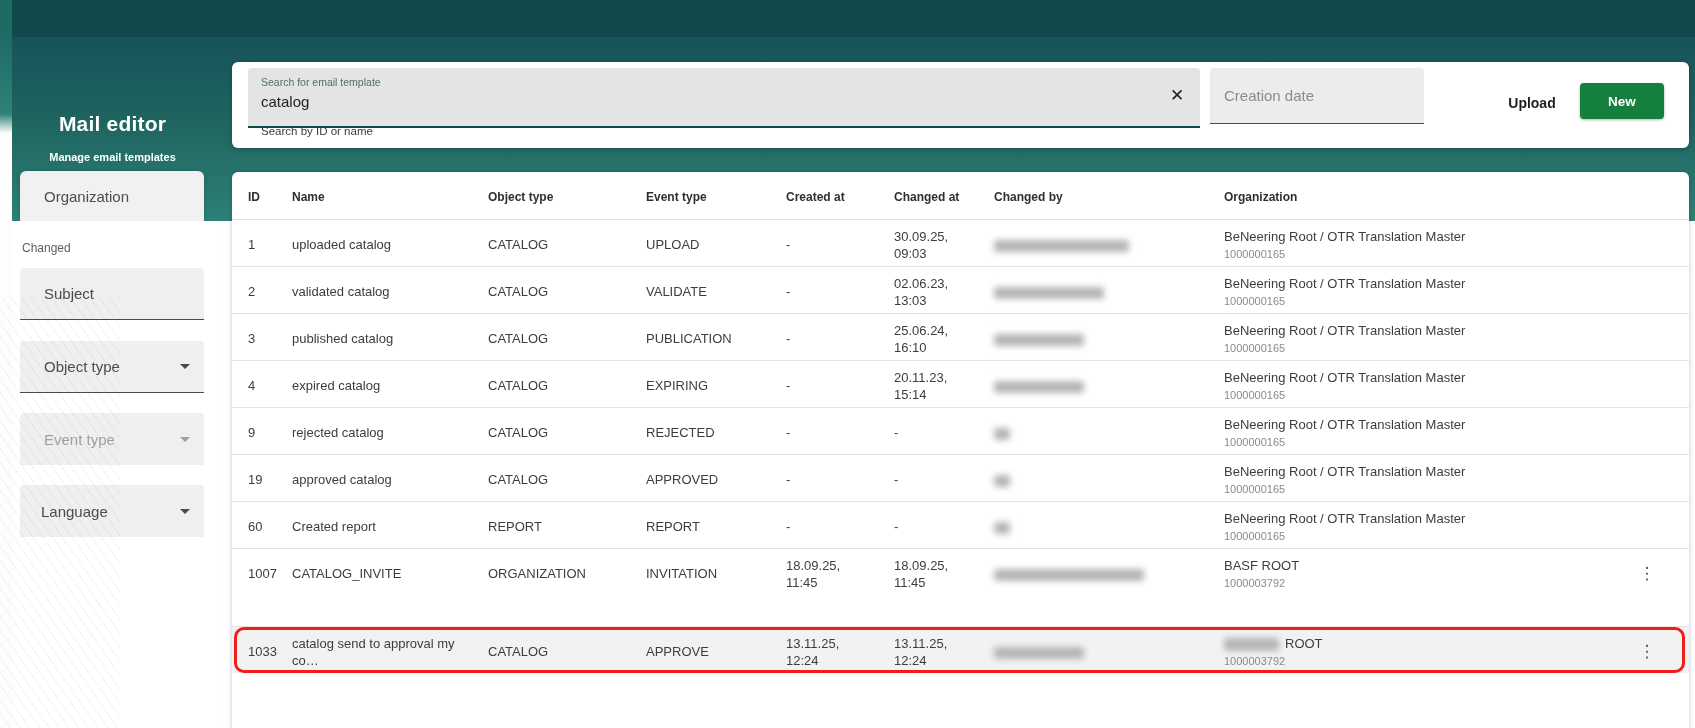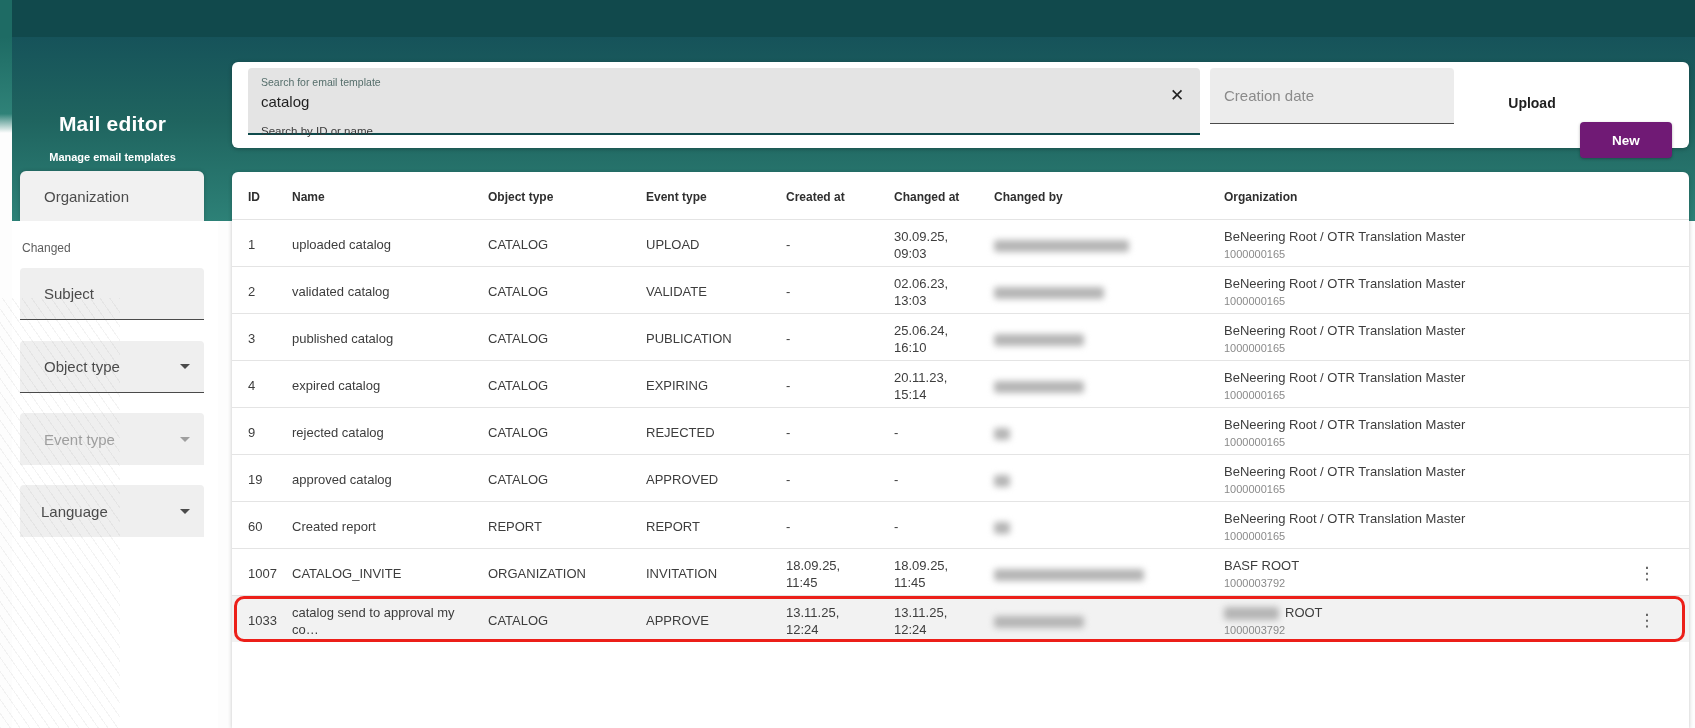--- a/index.html
+++ b/index.html
@@ -19,36 +19,36 @@
   .decor-lines { position:absolute; left:0; bottom:0; width:120px; height:430px; z-index:3; pointer-events:none; opacity:.5;
     background:repeating-linear-gradient(55deg, rgba(110,110,110,0.16) 0px, rgba(110,110,110,0.16) 1px, transparent 1px, transparent 8px); }
 
   .hero { position:absolute; left:20px; top:112px; width:185px; text-align:center; color:#fff; z-index:2; }
   .hero-title { font-size:21px; font-weight:bold; letter-spacing:.2px; }
   .hero-sub { font-size:11px; font-weight:bold; margin-top:15px; }
 
   
   .search-card { position:absolute; left:232px; top:62px; width:1457px; height:86px; background:#fff; border-radius:6px;
     box-shadow:0 1px 4px rgba(0,0,0,.28); z-index:2; }
-  .search-field { position:absolute; left:16px; top:6px; width:952px; height:67px; background:#e4e4e4; border-radius:4px 4px 0 0;
+  .search-field { position:absolute; left:16px; top:6px; width:952px; height:60px; background:#e4e4e4; border-radius:4px 4px 0 0;
     border-bottom:2px solid #0e4a4b; cursor:text; }
   .search-label { position:absolute; left:13px; top:8px; font-size:10.5px; color:#556e6b; }
   .search-value { position:absolute; left:13px; top:25px; font-size:15px; color:#1f1f1f; }
   .clear-btn { position:absolute; right:12px; top:16px; width:22px; height:22px; display:flex; align-items:center; justify-content:center;
     font-size:17px; color:#222; cursor:pointer; }
   .search-hint { position:absolute; left:29px; top:63px; font-size:11.5px; color:#3a3a3a; }
 
-  .date-field { position:absolute; left:978px; top:6px; width:244px; height:56px; background:#ececec; border-radius:4px 4px 0 0;
+  .date-field { position:absolute; left:978px; top:6px; width:214px; height:56px; background:#ececec; border-radius:4px 4px 0 0;
     border-bottom:1px solid #4a4a4a; cursor:text; }
   .date-placeholder { position:absolute; left:14px; top:19px; font-size:15px; color:#8b8b8b; }
 
   .upload-btn { position:absolute; left:1252px; top:22px; width:96px; height:38px; display:flex; align-items:center; justify-content:center;
     font-size:14px; font-weight:bold; color:#1f1f1f; cursor:pointer; border-radius:4px; }
-  .new-btn { position:absolute; left:1348px; top:21px; width:92px; height:36px; display:flex; align-items:center; justify-content:center;
-    background:#701a75; color:#fff; font-size:13.5px; font-weight:bold; border-radius:4px; box-shadow:0 1px 3px rgba(0,0,0,.3); cursor:pointer;margin-top:39px; }
+  .new-btn { position:absolute; left:1348px; top:21px; width:84px; height:36px; display:flex; align-items:center; justify-content:center;
+    background:#15803d; color:#fff; font-size:13.5px; font-weight:bold; border-radius:4px; box-shadow:0 1px 3px rgba(0,0,0,.3); cursor:pointer; }
 
   
   .sidebar { position:absolute; left:12px; top:221px; width:206px; bottom:0; background:#fff; z-index:2; }
   .org-tab { position:absolute; left:20px; top:171px; width:184px; height:50px; background:#f1f1f1; border-radius:6px 6px 0 0;
     box-shadow:0 0 4px rgba(0,0,0,.18); display:flex; align-items:center; padding-left:24px; font-size:15px; color:#4d4d4d; cursor:pointer; z-index:2; }
   .filters-label { position:absolute; left:10px; top:20px; font-size:12px; color:#5d5d5d; }
   .side-field { position:absolute; left:8px; width:184px; height:52px; background:#efefef; border-radius:4px 4px 0 0;
     display:flex; align-items:center; padding:0 14px 0 24px; font-size:15px; color:#4b4b4b; cursor:pointer; }
   .side-field.underlined { border-bottom:1px solid #4a4a4a; }
   .side-field.muted { color:#9f9f9f; }
@@ -62,21 +62,21 @@
     padding:4px 8px 0 16px; }
   .t-header { height:47px; font-size:12px; font-weight:bold; color:#2f2f2f; }
   .t-row { min-height:47px; border-top:1px solid #e4e4e4; font-size:13px; color:#3d3d3d; position:relative; cursor:pointer; }
   .t-cell { padding-right:18px; line-height:1.32; }
   .c-created, .c-changed { padding-right:34px; }
   .org-name { font-size:13px; color:#3d3d3d; }
   .org-code { font-size:11px; color:#8a8a8a; margin-top:2px; }
   .redact { display:inline-block; height:12px; background:#b5b5b5; border-radius:3px; filter:blur(3px); vertical-align:middle; }
   .redact.inline { margin-right:6px; height:13px; }
   .kebab { display:inline-flex; width:28px; height:28px; align-items:center; justify-content:center; font-size:17px; color:#555; cursor:pointer; }
-  .t-row.highlighted { background:#f2f2f2; }
+  .t-row.highlighted { background:#f2f2f2;margin-top:31px; }
   .t-row.highlighted::after { content:""; position:absolute; left:2px; right:4px; top:0px; bottom:0px;
     border:3px solid #ec1f19; border-radius:10px; pointer-events:none; }
 </style>
 </head>
 <body>
 
 <div class="stage">
 
   <div class="banner"></div>
   <div class="left-strip"></div>

